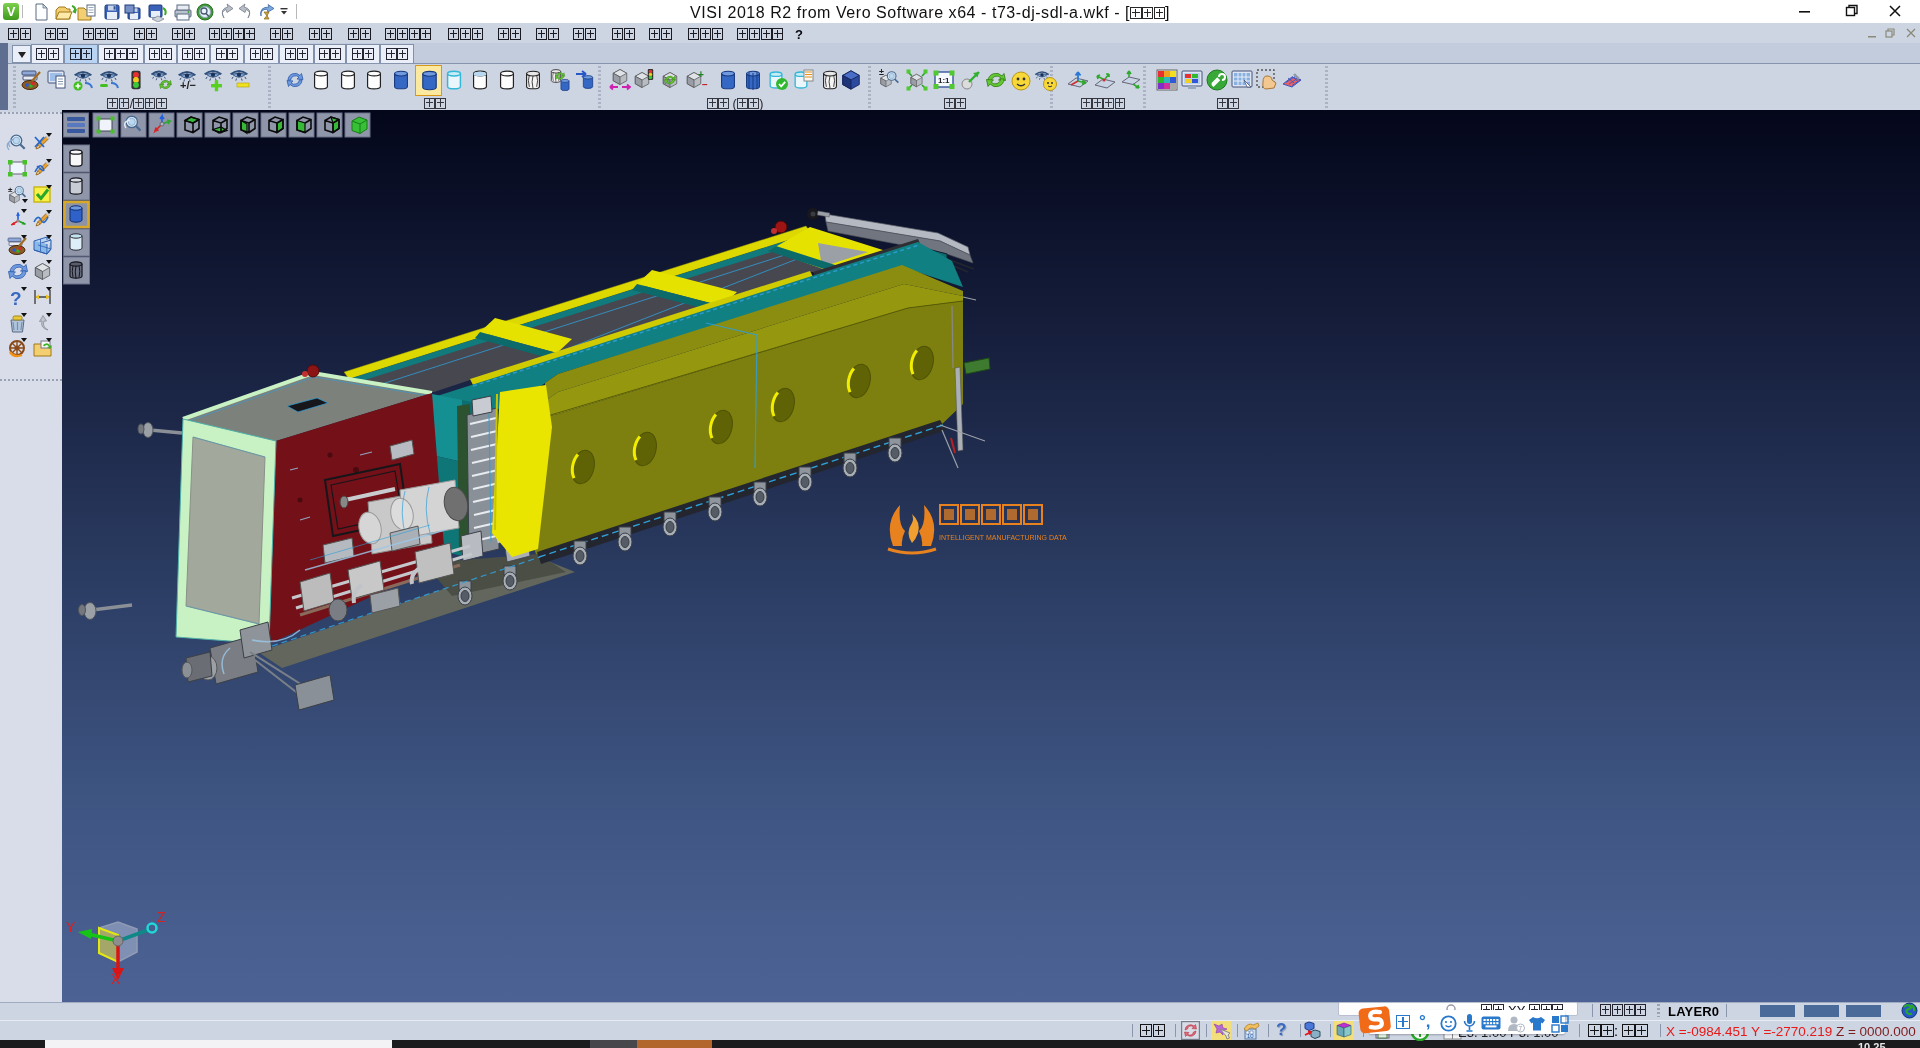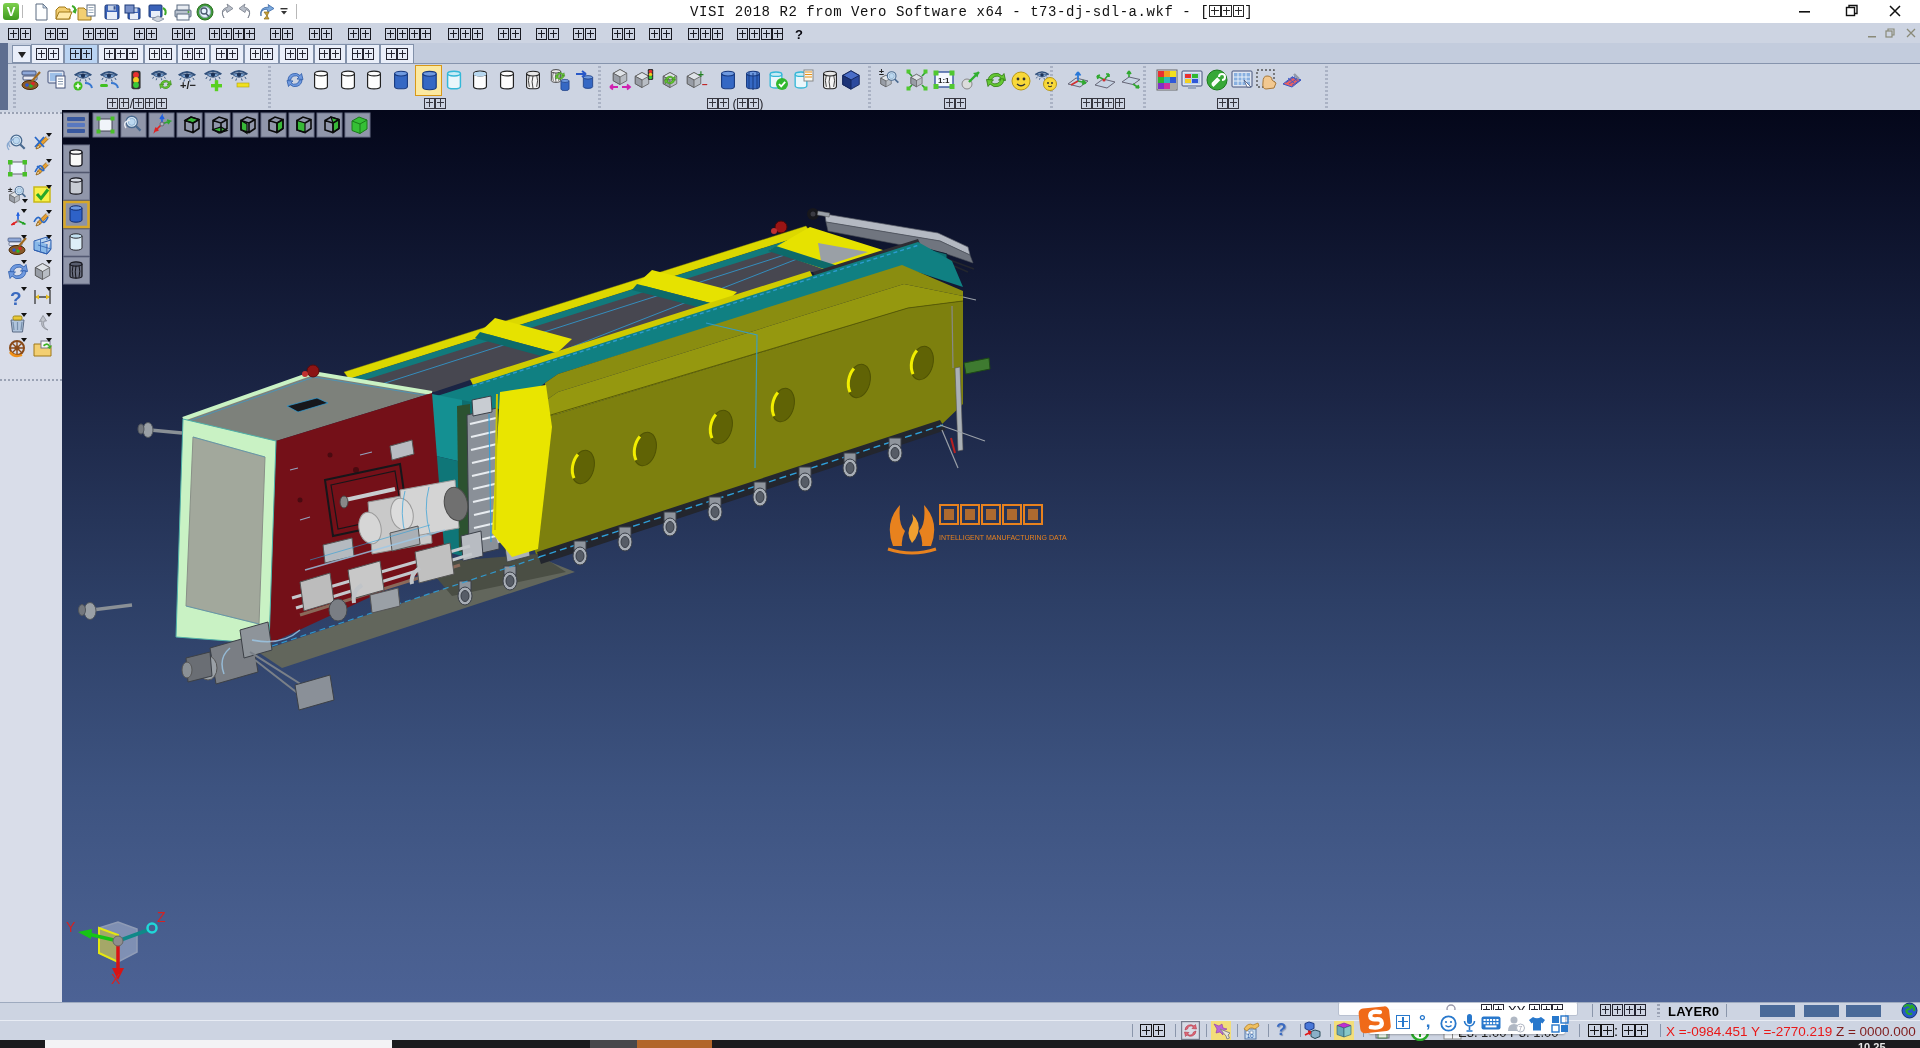--- a/index.html
+++ b/index.html
@@ -152,21 +152,21 @@
 
     <path d="M220,16 q5,-9 -4,-11 l1,-3 -6,4.5 6,4 1,-3 q6,2 2,8.5z" fill="#b9bfc9" stroke="#787f8c" stroke-width=".8"></path>
 
     <path d="M233,14 q-2,-9 8,-9 l-1,-2.5 6,4 -6,3.5 -1,-2.8 q-7,0 -6,6.8z" fill="#7aa8dc" stroke="#3c6aa8" stroke-width=".8"></path>
       <path d="M236,10 h5 l-2,4 z M236,17 h5 l-2,-3.5z" fill="#c8a23c" stroke="#8a6a18" stroke-width=".7"></path>
 
     <path d="M253,9 h6 l-3,3.5 z" fill="#333"></path>
       <rect x="252.5" y="6" width="7" height="1.4" fill="#333"></rect>
     <rect x="268" y="2" width="1" height="15" fill="#b8b8b8"></rect>
   </svg>
-  <div class="abs" style="left:690px;top:4px;font-size:14px;letter-spacing:.55px;color:#111;font-family:Liberation Mono, monospace;">VISI 2018 R2 from Vero Software x64 - t73-dj-sdl-a.wkf - [<span style="font-size:13px"><span class="c"></span><span class="c"></span><span class="c"></span></span>]</div>
+  <div class="abs" style="left:690px;top:4px;font-size:16px;letter-spacing:.55px;color:#111;">VISI 2018 R2 from Vero Software x64 - t73-dj-sdl-a.wkf - [<span style="font-size:13px"><span class="c"></span><span class="c"></span><span class="c"></span></span>]</div>
   <svg class="abs" style="left:1790px;top:0" width="130" height="23" viewBox="0 0 130 23">
     <rect x="9" y="11" width="11" height="1.6" fill="#111"></rect>
     <rect x="56.5" y="7.5" width="8" height="8" fill="none" stroke="#111" stroke-width="1.4"></rect>
       <path d="M59,7.5 v-2 h8 v8 h-2" fill="none" stroke="#111" stroke-width="1.4"></path>
     <path d="M100,6 l10,10 m0,-10 l-10,10" stroke="#111" stroke-width="1.5"></path>
   </svg>
 </div>
 
 <div id="menubar">
   <span class="menuitem" style="left:8px"><i class="c"></i><i class="c"></i></span>

